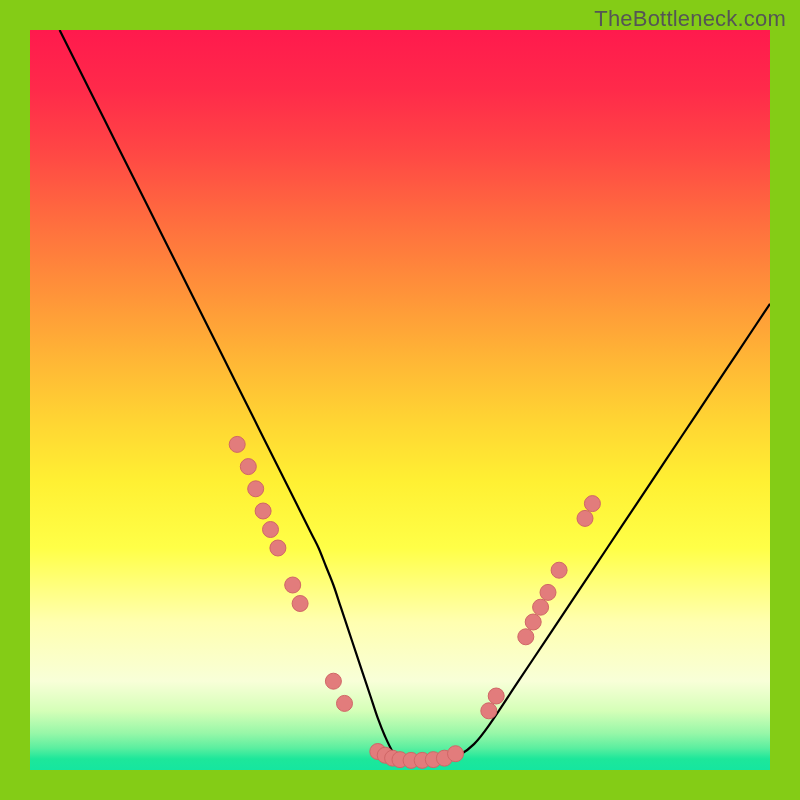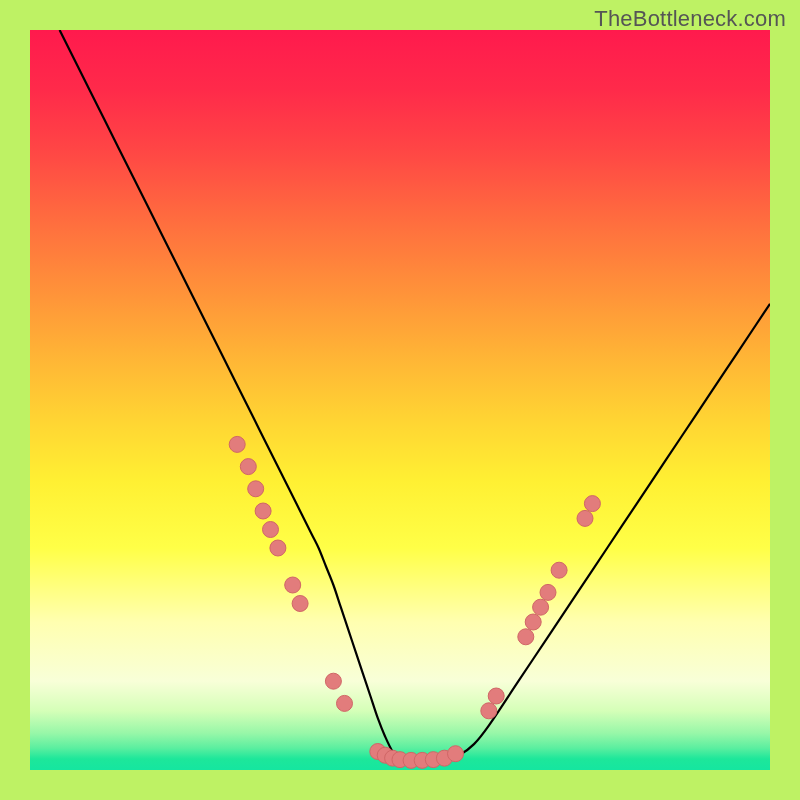--- a/index.html
+++ b/index.html
@@ -10,21 +10,21 @@
     overflow: hidden;
     background: #000;
     font-family: Arial, Helvetica, sans-serif;
   }
   .frame {
     position: absolute;
     left: 0;
     top: 0;
     width: 800px;
     height: 800px;
-    background: #bef264;
+    background: #84cc16;
   }
   .plot-area {
     position: absolute;
     left: 30px;
     top: 30px;
     width: 740px;
     height: 740px;
     overflow: hidden;
   }
   .gradient-bg {

